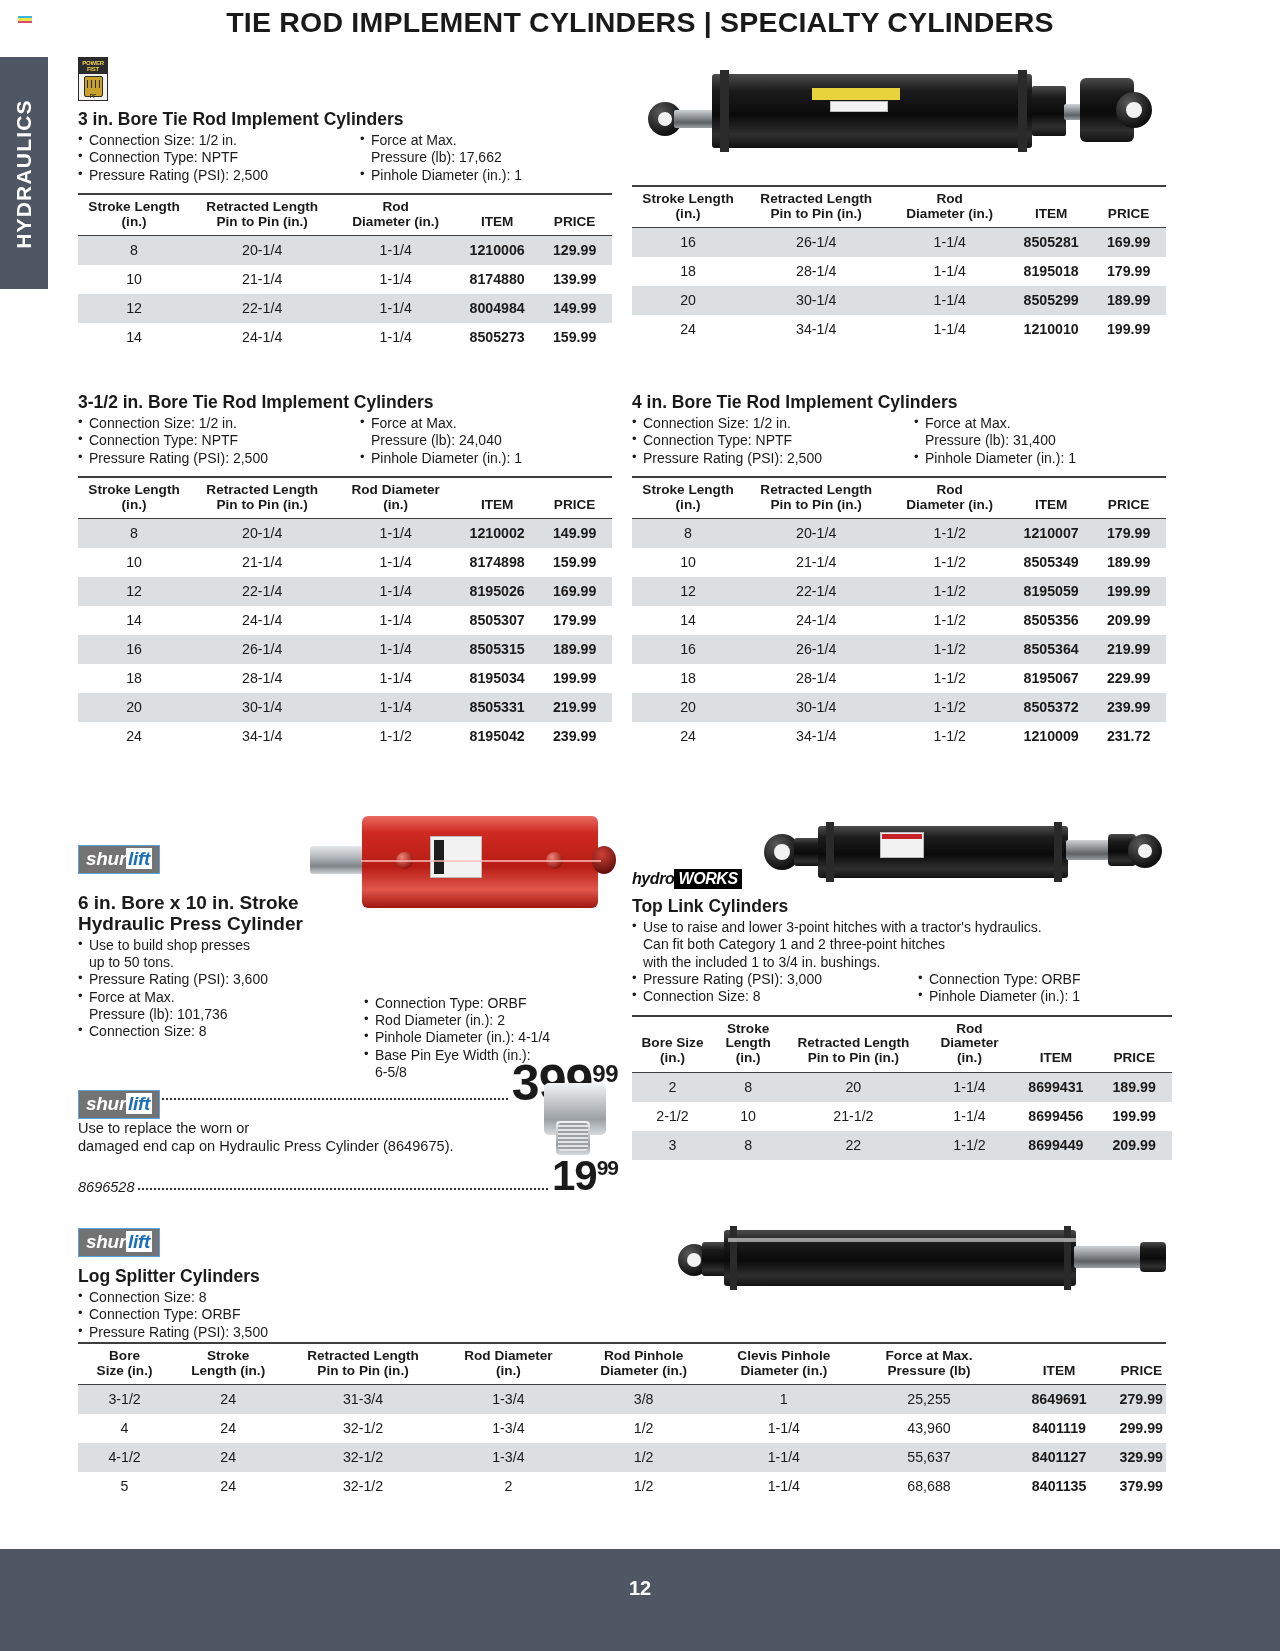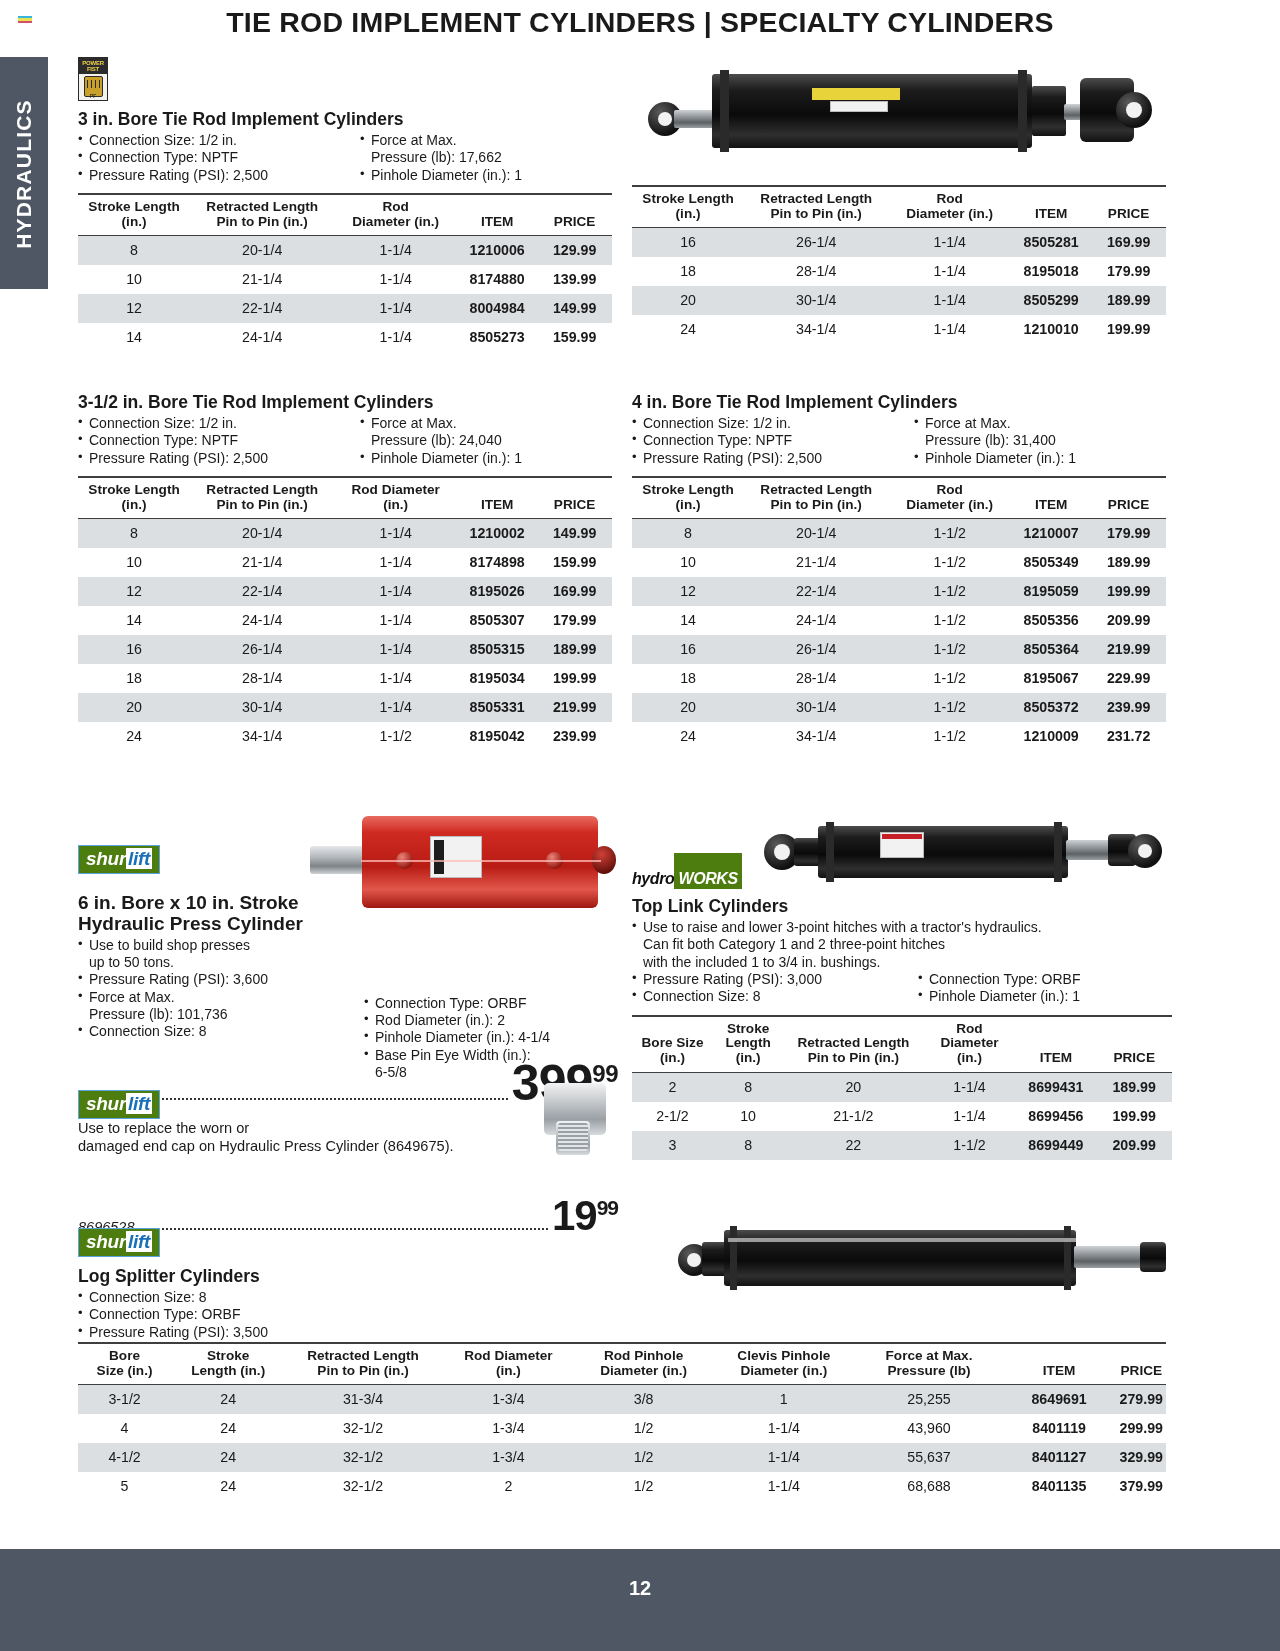--- a/index.html
+++ b/index.html
@@ -78,34 +78,34 @@
   }
   table.pt tbody tr:nth-child(odd) td { background: #dcdfe2; }
   table.pt tbody tr td:first-child { background: transparent; }
   table.pt tbody tr:nth-child(odd) td:first-child { background: #dcdfe2; }
   table.pt tbody td.item,
   table.pt tbody td.price { font-weight: bold; }
 
   
   .shurlift {
     display: inline-block;
-    background: #4d7c0f;
+    background: #737373;
     color: #ffffff;
     font-size: 19px; font-weight: bold; font-style: italic;
     padding: 2px 7px 3px;
     letter-spacing: -.3px;
     border: 1.5px solid #5ba3dd;
   }
   .shurlift .b { background:#ffffff; color:#1a6fba; padding: 0 2px; }
   .hydroworks {
     display: inline-block; font-size: 16px; font-weight: bold; font-style: italic;
     letter-spacing: -.4px;
   }
   .hydroworks .h { color: #111111; }
-  .hydroworks .w { background: #4d7c0f; color: #ffffff; padding: 17px 4px 2px; text-align: right; }
+  .hydroworks .w { background: #000000; color: #ffffff; padding: 1px 4px 2px; text-align: right; }
   .pf-logo {
     width: 30px; height: 44px;
     background: #f4f2ec; border: 1.6px solid #2b2b2b;
     position: relative; overflow: hidden;
   }
   .pf-logo .top {
     background: #2b2b2b; color: #f3d14a; font-size: 6px; font-weight: bold;
     text-align: center; line-height: 1.05; padding: 1.5px 0 2px;
     letter-spacing: -.2px;
   }
@@ -119,21 +119,21 @@
     background: repeating-linear-gradient(to right,#2b2b2b 0 1px,transparent 1px 4px);
   }
   .pf-logo .bot {
     position:absolute; bottom:1px; left:0; right:0; text-align:center;
     font-size: 4.6px; font-weight:bold; color:#2b2b2b;
   }
 
   
   .bigprice { font-size: 50px; font-weight: bold; letter-spacing: -1px; line-height: .88; }
   .bigprice sup { font-size: 24px; vertical-align: super; letter-spacing: -.5px; }
-  .medprice { font-size: 42px; font-weight: bold; letter-spacing: -1px; line-height: .9; margin-top: 40px; }
+  .medprice { font-size: 42px; font-weight: bold; letter-spacing: -1px; line-height: .9; }
   .medprice sup { font-size: 21px; vertical-align: super; }
   .sku { font-style: italic; font-size: 14.5px; }
   .dotline { flex: 1; border-bottom: 2.4px dotted #333; margin: 0 4px 5px; }
   .skurow { display: flex; align-items: flex-end; }
 
   
   .photo { position: absolute; }
 
   .cyl-black { position: relative; }
   .cyl-black .barrel {

